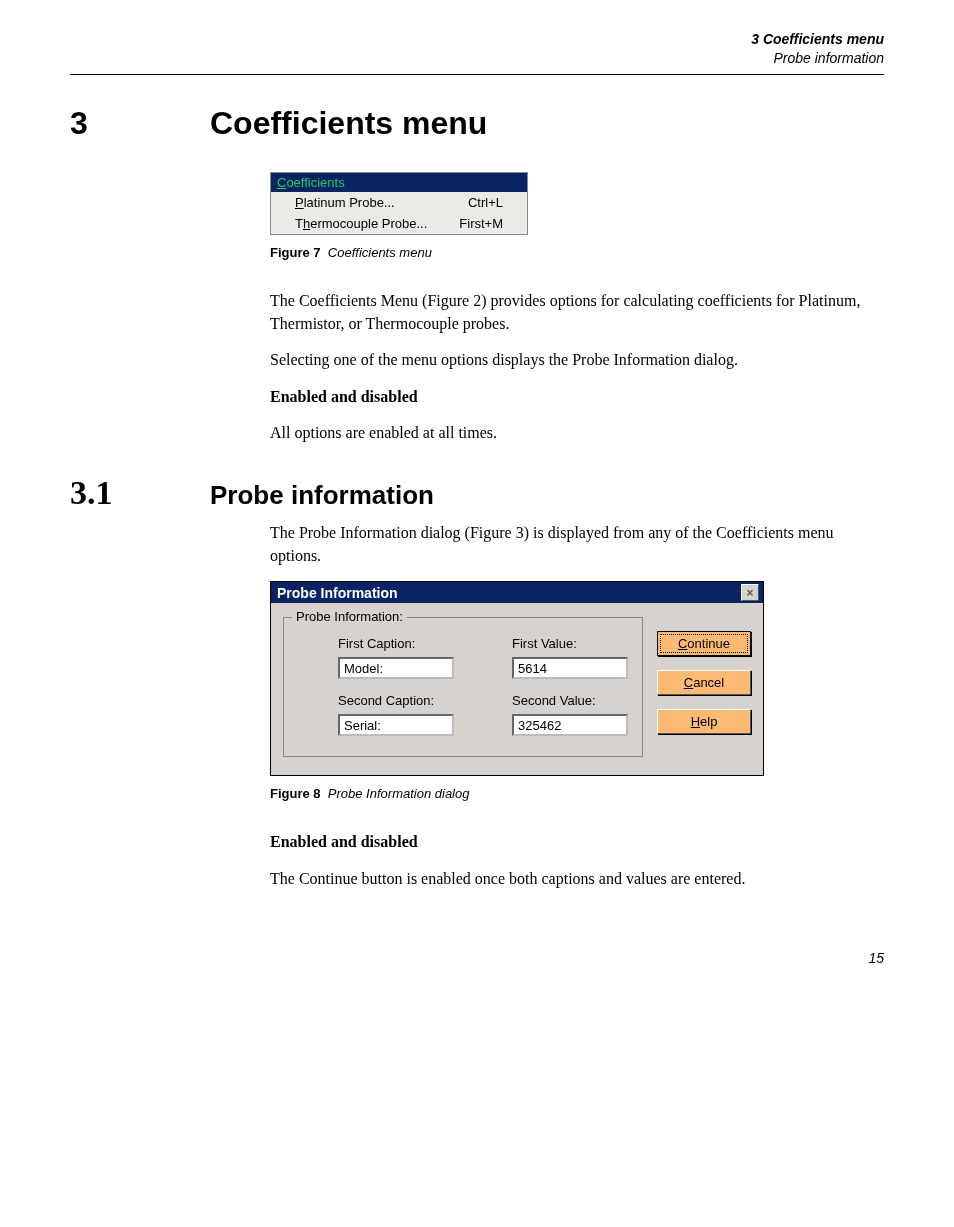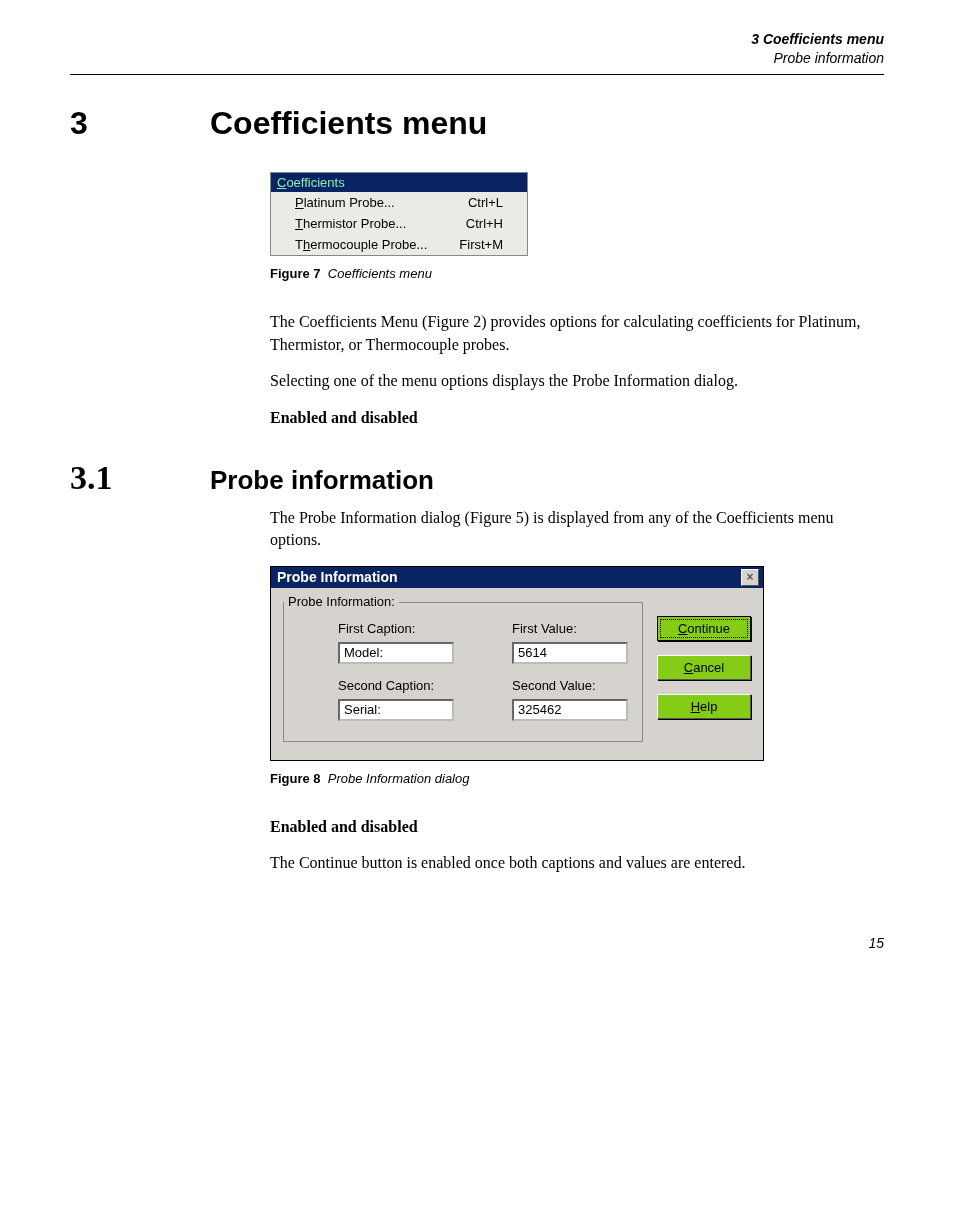--- a/index.html
+++ b/index.html
@@ -68,21 +68,21 @@
   .menu-box {
     margin-left: 200px;
     width: 256px;
     font-family: Tahoma, Arial, sans-serif;
     font-size: 13px;
     border: 1px solid #888;
     background: #eceae6;
   }
   .menu-title {
     background: #0a2463;
-    color: #86efac;
+    color: #22c55e;
     padding: 2px 6px;
     font-size: 13px;
   }
   .menu-item {
     display: flex;
     justify-content: space-between;
     padding: 3px 24px;
   }
   .menu-item span:first-child .ul { text-decoration: underline; }
   .figure-caption {
@@ -144,21 +144,21 @@
   }
   .group-box {
     border: 1px solid #888;
     position: relative;
     padding: 18px 14px 14px 14px;
     flex: 1;
   }
   .group-legend {
     position: absolute;
     top: -9px;
-    left: 0;
+    left: 8px;
     background: #d6d3ce;
     padding: 0 4px;
     font-size: 13px;
   }
   .form-row {
     display: flex;
     gap: 18px;
     margin-bottom: 6px;
     align-items: center;
   }
@@ -178,21 +178,21 @@
     height: 22px;
   }
   .btn-col {
     width: 94px;
     display: flex;
     flex-direction: column;
     gap: 14px;
     padding-top: 14px;
   }
   .win-btn {
-    background: #84cc16;
+    background: #fdba74;
     border: 1px solid #fff;
     border-right-color: #555;
     border-bottom-color: #555;
     box-shadow: 1px 1px 0 #000;
     padding: 4px 2px;
     font-family: Tahoma, Arial, sans-serif;
     font-size: 13px;
     text-align: center;
     cursor: default;
   }
@@ -225,43 +225,40 @@
     <div class="chapter-title">Coefficients menu</div>
   </div>
 
   <div class="menu-box">
     <div class="menu-title"><span class="ul">C</span>oefficients</div>
     <div class="menu-item">
       <span><span class="ul">P</span><span>latinum Probe...</span></span>
       <span>Ctrl+L</span>
     </div>
     <div class="menu-item">
-      <span><span class="ul">T</span><span>hermistor Probe...</span></span>
-      <span>Ctrl+H</span>
-    </div>
-    <div class="menu-item">
       <span><span>T</span><span class="ul">h</span><span>ermocouple Probe...</span></span>
       <span>First+M</span>
     </div>
   </div>
 
   <div class="figure-caption">
     <b>Figure 7</b>&nbsp;&nbsp;<span>Coefficients menu</span>
   </div>
 
   <div class="body-text">The Coefficients Menu (Figure 2) provides options for calculating coefficients for Platinum, Thermistor, or Thermocouple probes.</div>
   <div class="body-text">Selecting one of the menu options displays the Probe Information dialog.</div>
   <div class="body-text bold-para">Enabled and disabled</div>
+  <div class="body-text">All options are enabled at all times.</div>
 
   <div class="section-row">
     <div class="section-num">3.1</div>
     <div class="section-title">Probe information</div>
   </div>
 
-  <div class="body-text">The Probe Information dialog (Figure 5) is displayed from any of the Coefficients menu options.</div>
+  <div class="body-text">The Probe Information dialog (Figure 3) is displayed from any of the Coefficients menu options.</div>
 
   <div class="dialog">
     <div class="dlg-title">
       <span>Probe Information</span>
       <span class="dlg-close">×</span>
     </div>
     <div class="dlg-body">
       <div class="group-box">
         <div class="group-legend">Probe Information:</div>
         <div class="form-row">

